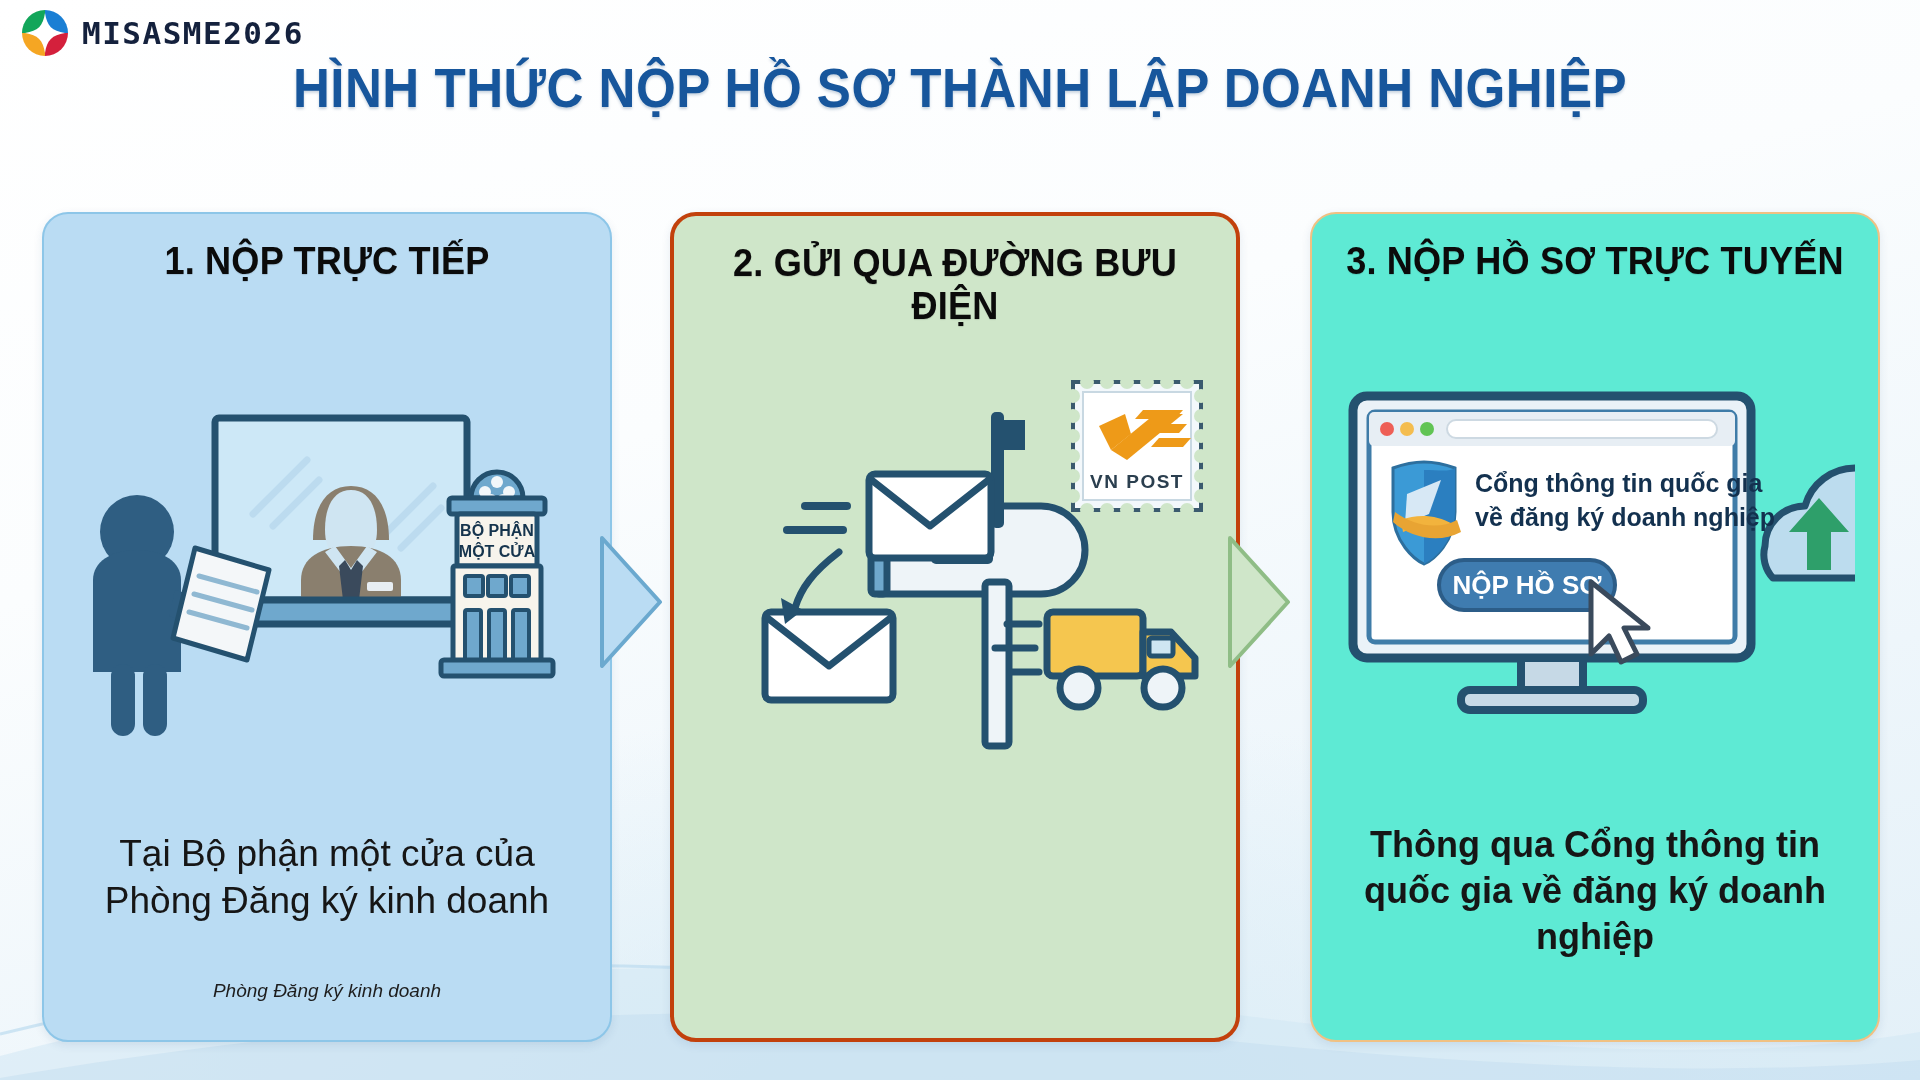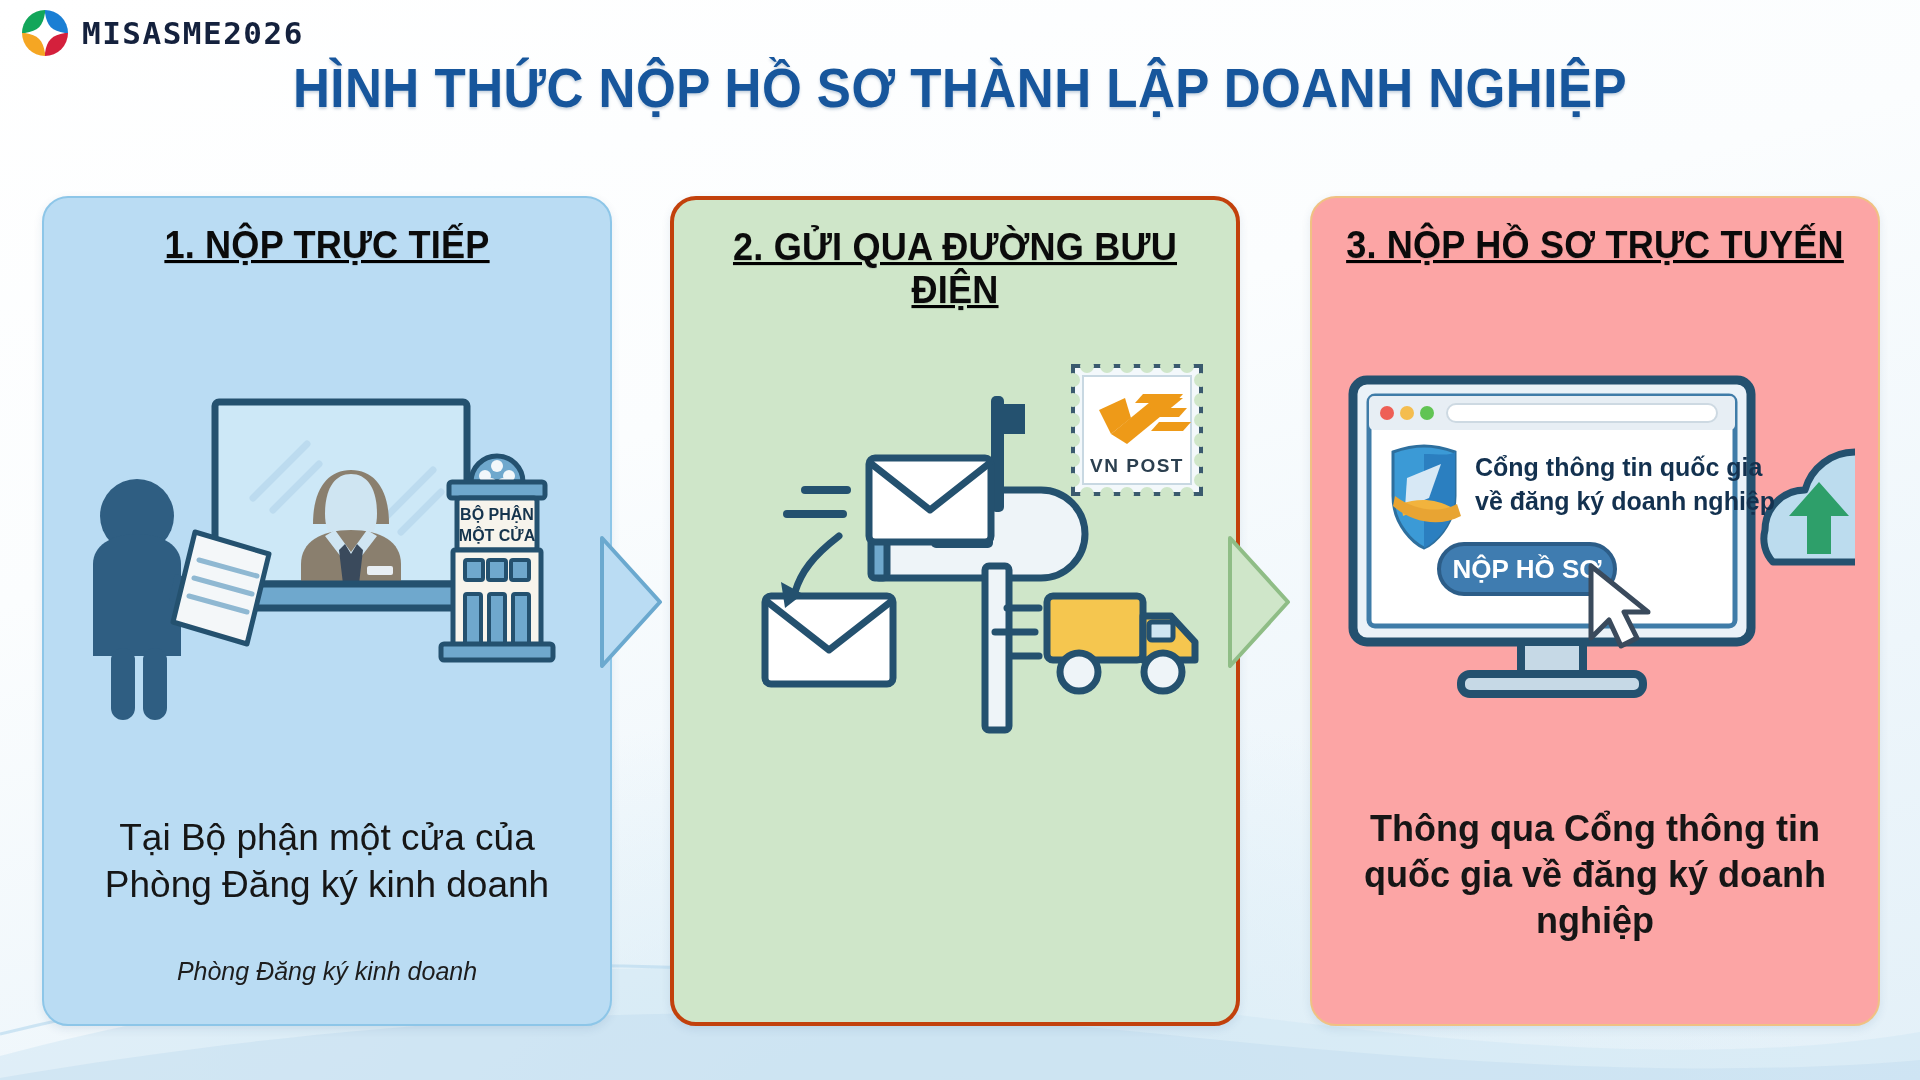--- a/index.html
+++ b/index.html
@@ -35,30 +35,29 @@
     color:#17569c;
     font-family:"Liberation Sans","DejaVu Sans",sans-serif;
     transform:scaleX(.93);
     text-shadow:0 2px 3px rgba(13,60,110,.22);
     white-space:nowrap;
   }
 
   
   .panels{position:absolute;top:196px;left:0;right:0;height:840px;}
   .panel{
-    position:absolute;top:0;height:830px;
+    position:absolute;top:16px;height:830px;
     border-radius:26px;
     padding:26px 18px 0;
     text-align:center;
     box-shadow:0 3px 10px rgba(30,70,120,.10);
-    text-decoration:underline;
   }
   .panel.p1{left:42px;width:570px;background:#badcf3;border:2px solid #8dc6e8;}
   .panel.p2{left:670px;width:570px;background:#cfe6c9;border:4px solid #c2410c;}
-  .panel.p3{left:1310px;width:570px;background:#fca5a5;border:2px solid #f0c183;}
+  .panel.p3{left:1310px;width:570px;background:#5eead4;border:2px solid #f0c183;}
 
   
   .chev{position:absolute;top:340px;width:72px;height:132px;}
   .chev.c1{left:600px;}
   .chev.c2{left:1228px;}
 
   .panel-head{
     font-size:38px;font-weight:900;line-height:1.12;color:#0b0b0b;
     letter-spacing:.2px;transform:scaleX(.95);
     text-shadow:0 1px 1px rgba(0,0,0,.12);
@@ -66,21 +65,21 @@
   .art{position:absolute;left:0;right:0;top:150px;height:420px;}
   .art svg{display:block;margin:0 auto;}
 
   .panel-body{
     position:absolute;left:30px;right:30px;top:600px;
     font-size:37px;line-height:1.28;color:#161616;font-weight:400;margin-top:16px;
   }
   .panel.p3 .panel-body{font-weight:700;font-size:36px;top:592px;}
   .panel-note{
     position:absolute;left:20px;right:20px;bottom:38px;
-    font-style:italic;font-size:25px;color:#1d1d1d;
+    font-style:italic;font-size:19px;color:#1d1d1d;
   }
 </style>
 </head>
 <body>
 
 <div class="swoosh">
   <svg width="1920" height="260" viewBox="0 0 1920 260">
     <path d="M0 236 C 320 150, 720 120, 1100 176 C 1420 222, 1700 250, 1920 212 L1920 260 L0 260Z" fill="#d2e8f4" opacity=".55"></path>
     <path d="M0 258 C 360 196, 760 172, 1160 214 C 1460 246, 1720 258, 1920 240 L1920 260 L0 260Z" fill="#c3def0" opacity=".5"></path>
     <path d="M0 214 C 300 140, 620 128, 900 168" fill="none" stroke="#bcdcef" stroke-width="3" opacity=".7"></path>

